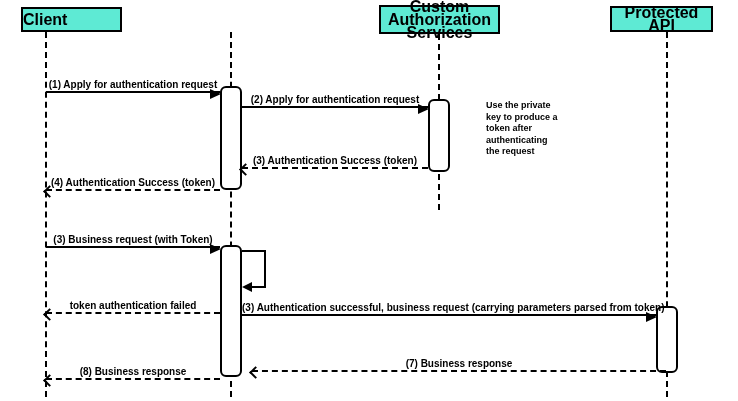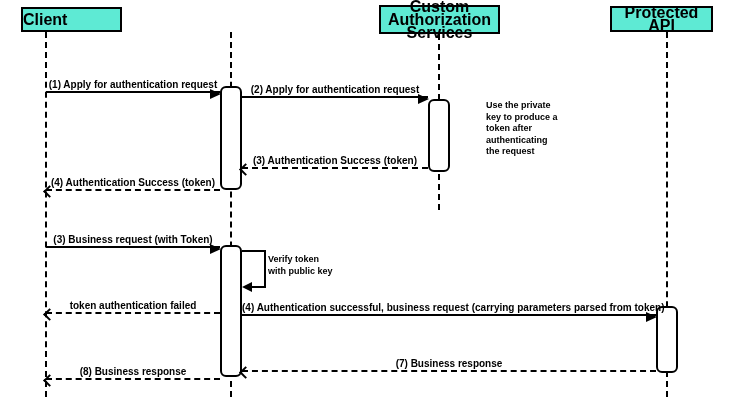--- a/index.html
+++ b/index.html
@@ -130,21 +130,21 @@
   <div class="activation" style="left:220px; top:86px; height:104px;"></div>
   <div class="activation" style="left:428px; top:99px; height:73px;"></div>
   <div class="activation" style="left:220px; top:245px; height:132px;"></div>
   <div class="activation" style="left:656px; top:306px; height:67px;"></div>
 
   <div class="msg solid" style="left:46px; top:91px; width:174px;">
     <span class="msg-label">(1) Apply for authentication request</span>
     <span class="head-right"></span>
   </div>
 
-  <div class="msg solid" style="left:242px; top:96px; width:186px;">
+  <div class="msg solid" style="left:242px; top:106px; width:186px;">
     <span class="msg-label">(2) Apply for authentication request</span>
     <span class="head-right"></span>
   </div>
 
   <div class="msg dashed" style="left:242px; top:167px; width:186px;">
     <span class="msg-label">(3) Authentication Success (token)</span>
     <span class="head-left-open"></span>
   </div>
 
   <div class="msg dashed" style="left:46px; top:189px; width:174px;">
@@ -154,34 +154,32 @@
 
   <div class="msg solid" style="left:46px; top:246px; width:174px;">
     <span class="msg-label">(3) Business request (with Token)</span>
     <span class="head-right"></span>
   </div>
 
   <div class="seg-h" style="left:242px; top:250px; width:24px;"></div>
   <div class="seg-v" style="left:264px; top:250px; height:38px;"></div>
   <div class="seg-h" style="left:249px; top:286px; width:17px;"></div>
   <span class="head-left-solid" style="left:242px; top:282px;"></span>
-  <div class="free-label" style="left:268px; top:254px;">Verify token
-with public key</div>
 
   <div class="msg dashed" style="left:46px; top:312px; width:174px;">
     <span class="msg-label">token authentication failed</span>
     <span class="head-left-open"></span>
   </div>
 
   <div class="msg solid" style="left:242px; top:314px; width:414px;">
-    <span class="msg-label">(4) Authentication successful, business request (carrying parameters parsed from token)</span>
+    <span class="msg-label">(3) Authentication successful, business request (carrying parameters parsed from token)</span>
     <span class="head-right"></span>
   </div>
 
-  <div class="msg dashed" style="left:242px; top:370px; width:414px;">
+  <div class="msg dashed" style="left:252px; top:370px; width:414px;">
     <span class="msg-label">(7) Business response</span>
     <span class="head-left-open"></span>
   </div>
 
   <div class="msg dashed" style="left:46px; top:378px; width:174px;">
     <span class="msg-label">(8) Business response</span>
     <span class="head-left-open"></span>
   </div>
 
   <div class="free-label" style="left:458px; top:100px; width:86px;margin-left:28px;">Use the private

